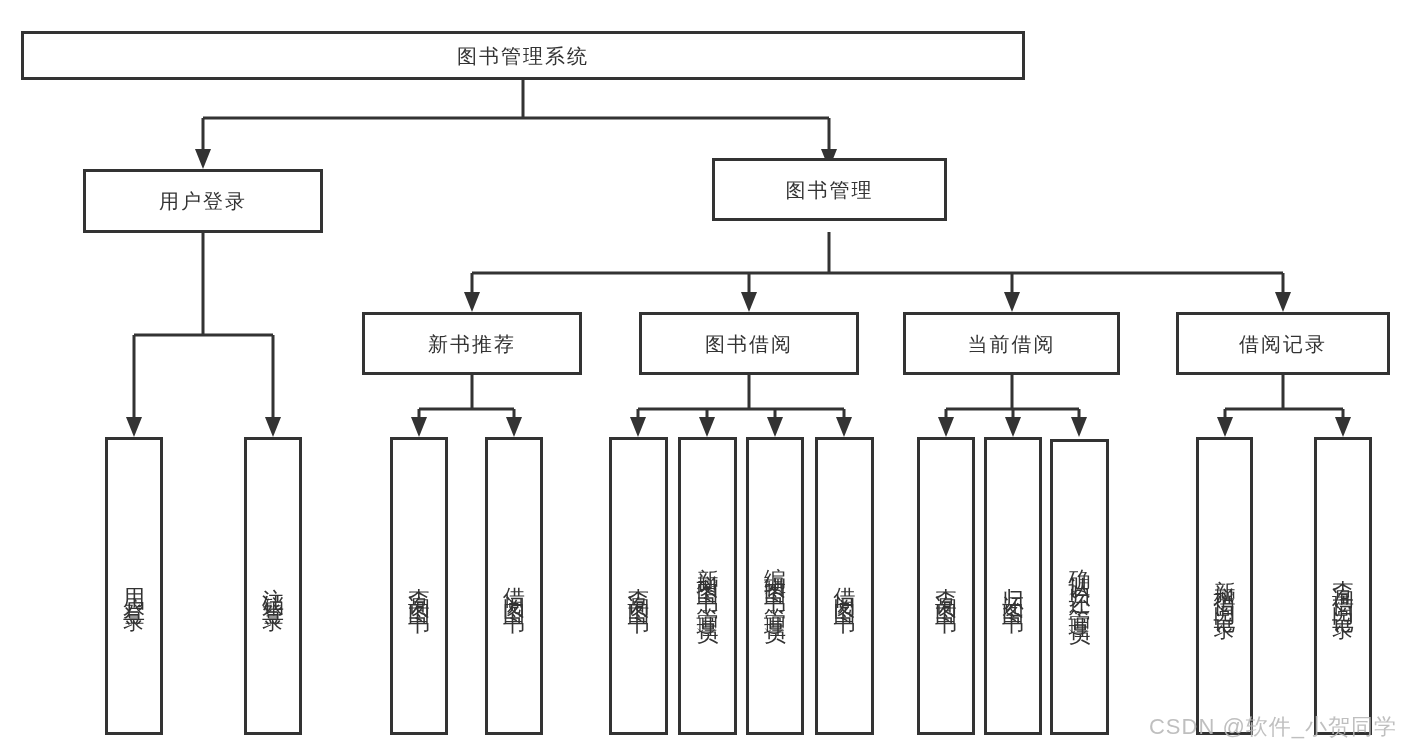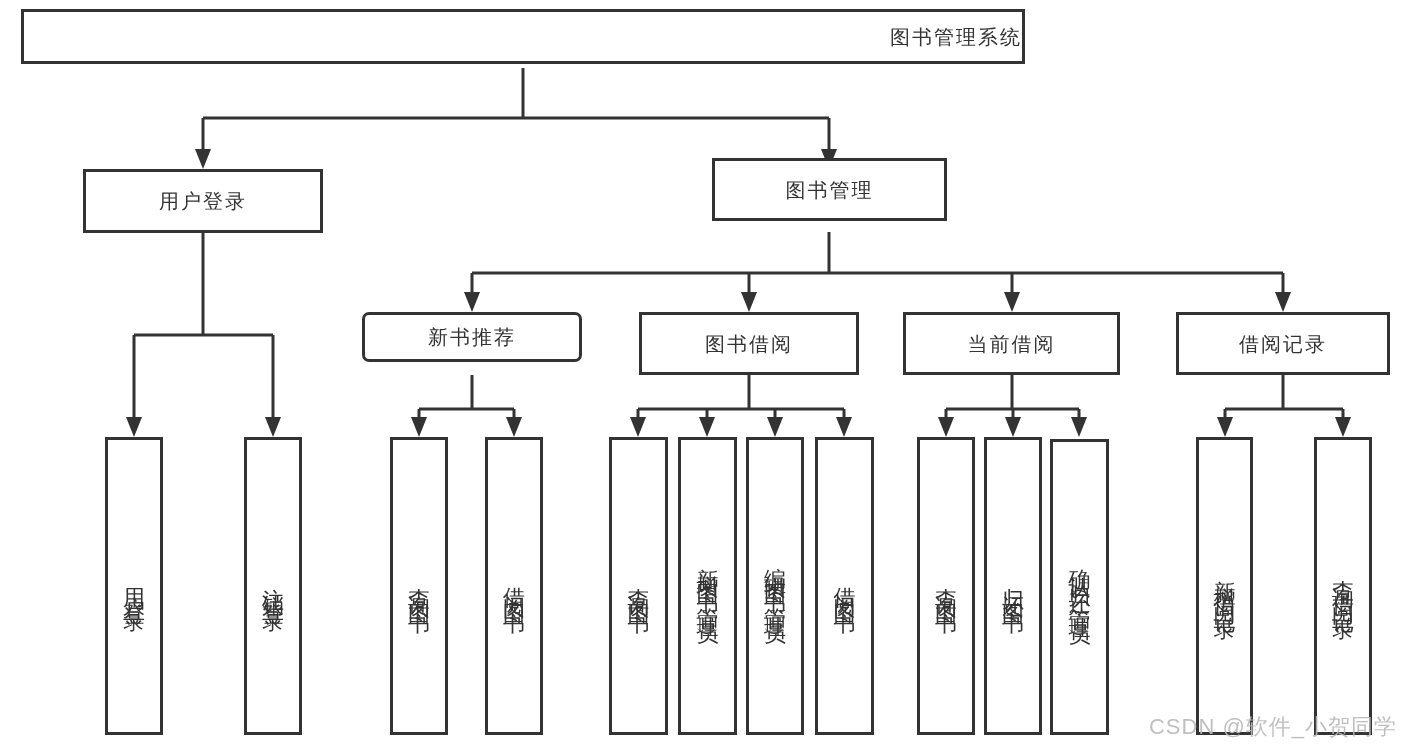--- a/index.html
+++ b/index.html
@@ -102,32 +102,32 @@
 
       <polygon points="938,417 954,417 946,437"></polygon>
       <polygon points="1005,417 1021,417 1013,437"></polygon>
       <polygon points="1071,417 1087,417 1079,437"></polygon>
 
       <polygon points="1217,417 1233,417 1225,437"></polygon>
       <polygon points="1335,417 1351,417 1343,437"></polygon>
     </g>
   </svg>
 
-  <div class="box h" style="left:21px; top:9px; width:1004px; height:55px;justify-content:flex-end;">
+  <div class="box h" style="left:21px; top:31px; width:1004px; height:49px;">
     <span class="lbl">图书管理系统</span>
   </div>
 
   <div class="box h" style="left:83px; top:169px; width:240px; height:64px;">
     <span class="lbl">用户登录</span>
   </div>
   <div class="box h" style="left:712px; top:158px; width:235px; height:63px;text-align:right;">
     <span class="lbl">图书管理</span>
   </div>
 
-  <div class="box h" style="left:362px; top:312px; width:220px; height:50px;border-radius:7px;">
+  <div class="box h" style="left:362px; top:312px; width:220px; height:63px;">
     <span class="lbl">新书推荐</span>
   </div>
   <div class="box h" style="left:903px; top:312px; width:217px; height:63px;">
     <span class="lbl">当前借阅</span>
   </div>
   <div class="box h" style="left:639px; top:312px; width:220px; height:63px;">
     <span class="lbl">图书借阅</span>
   </div>
   <div class="box h" style="left:1176px; top:312px; width:214px; height:63px;">
     <span class="lbl">借阅记录</span>

